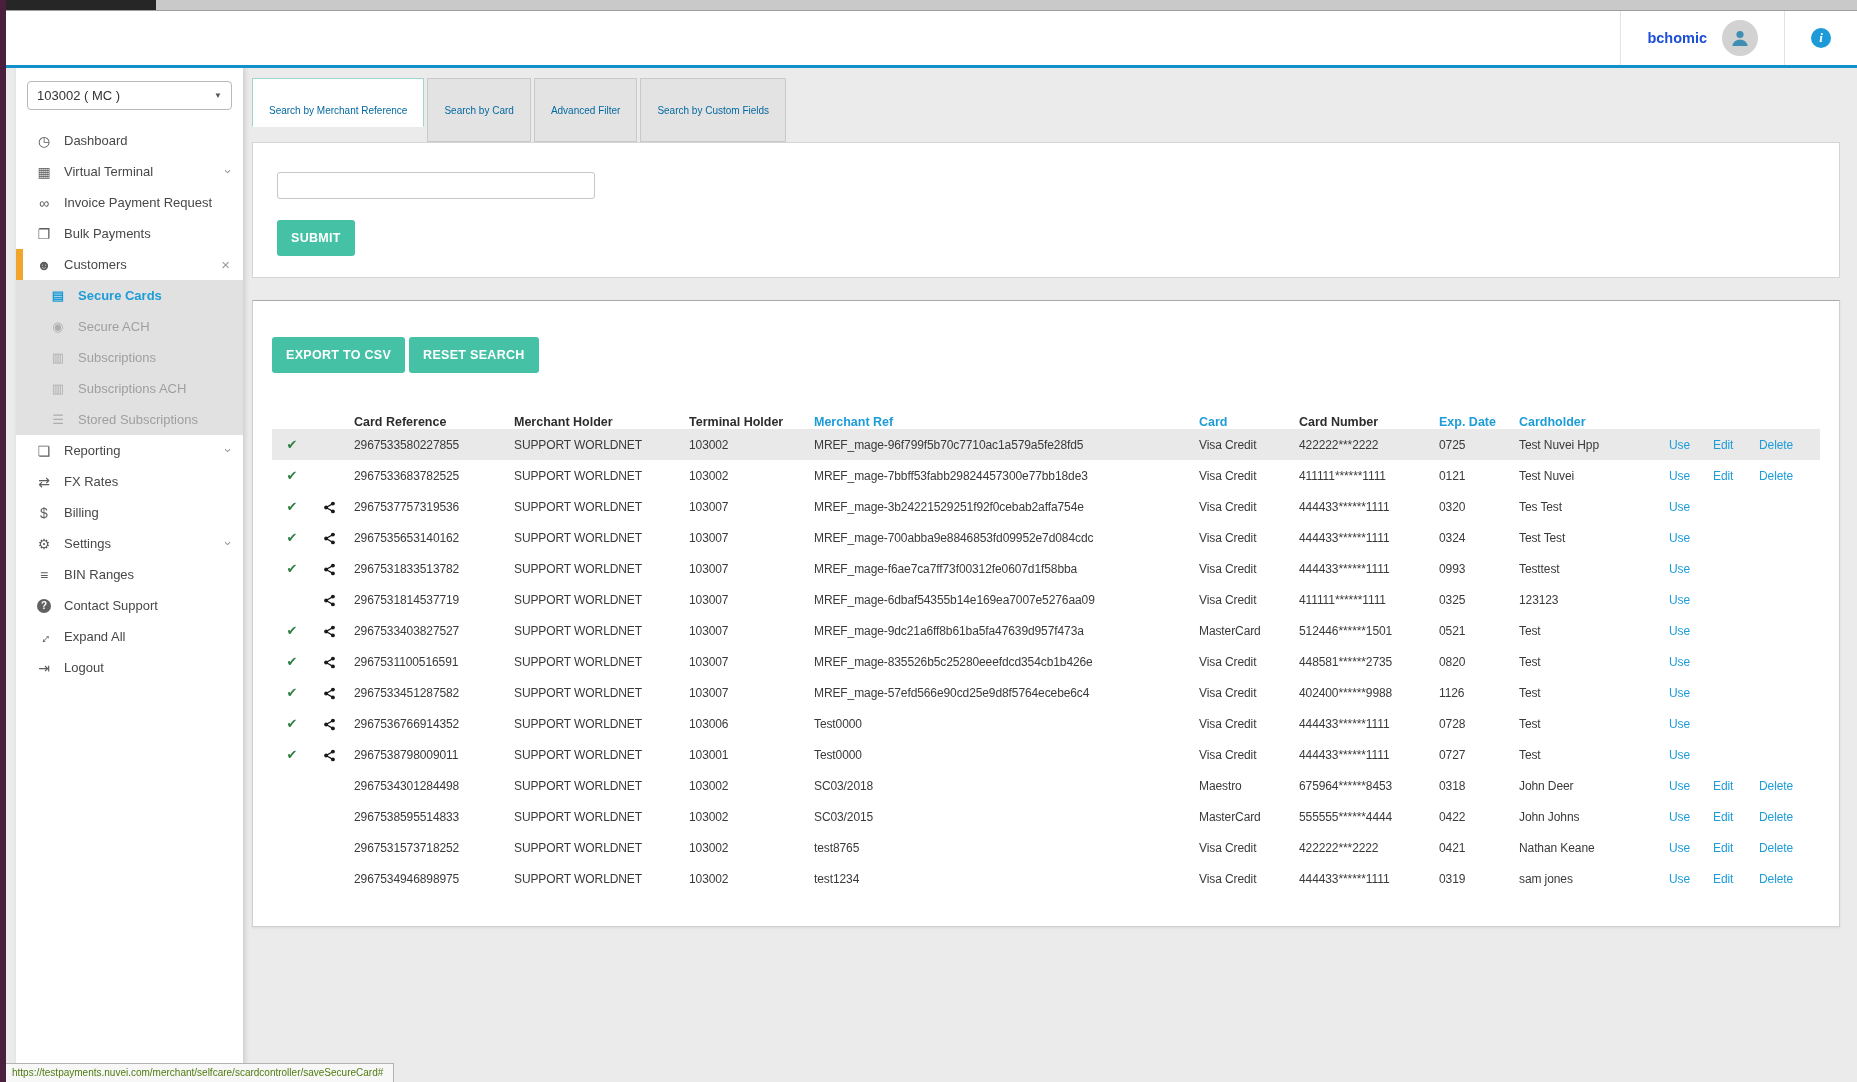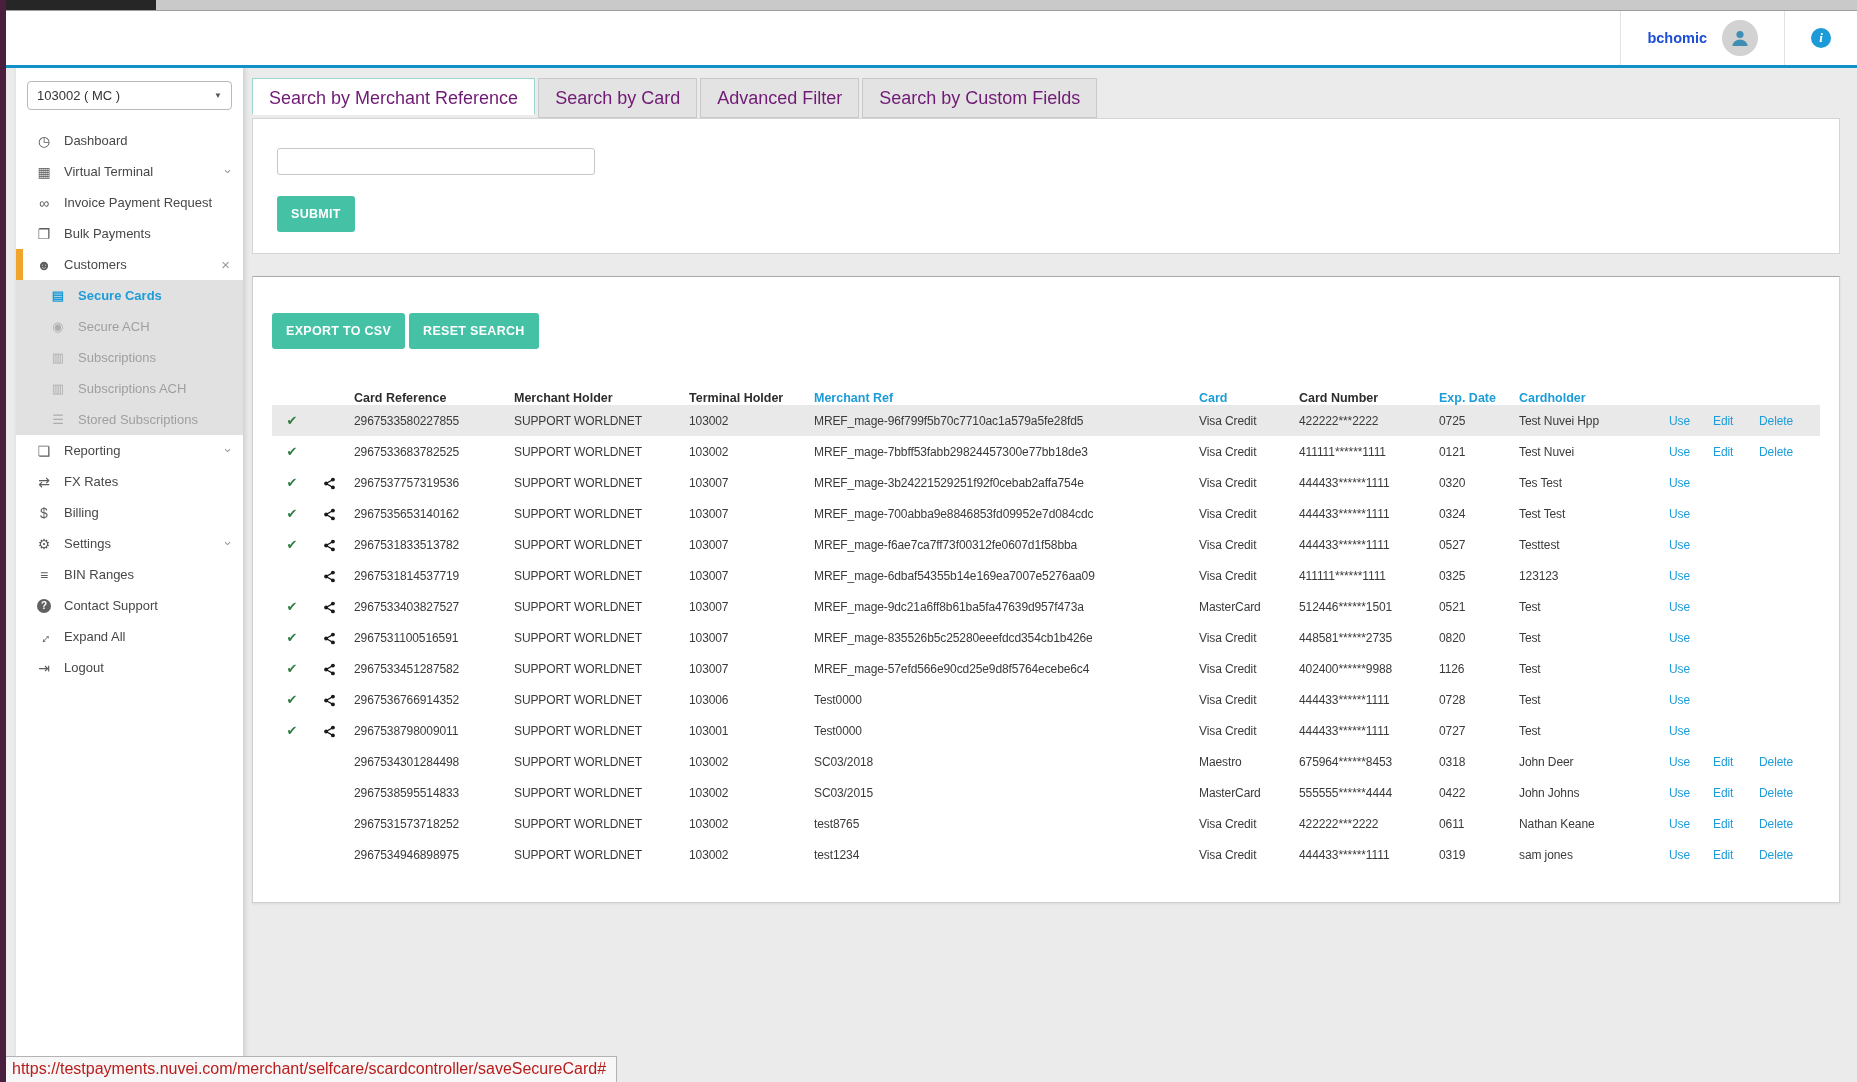--- a/index.html
+++ b/index.html
@@ -36,21 +36,21 @@
   .nav-item.disabled .glyph{color:#aeaeae}
   .nav-item.active{color:#1e9cd8;font-weight:bold}
   .nav-item.active .glyph{color:#1e9cd8}
   .nav-item.current{box-shadow:inset 7px 0 0 #f0a62c}
   .nav-item.circled .glyph{background:#616161;color:#fff;border-radius:50%;width:14px;height:14px;line-height:14px;
                            font-size:10px;font-weight:bold;margin:0 13px 0 4px;padding:0}
   .nav-item.diag .glyph{transform:rotate(-45deg)}
   
   .main{position:absolute;left:233px;top:68px;right:0;bottom:0}
   .tabs{display:flex;gap:3px;margin:10px 0 0 19px;position:relative;z-index:3}
-  .tab{height:30px;display:flex;align-items:center;padding:4px 16px;font-size:18px;color:#701a75;
+  .tab{height:30px;display:flex;align-items:center;padding:16px 16px;font-size:10px;color:#0369a1;
        background:#e3e3e3;border:1px solid #c9c9c9;cursor:pointer}
   .tab.active{background:#fff;border:1px solid #9dd5cf;border-bottom:1px solid #fff;margin-bottom:-1px;padding-bottom:1px}
   .panel1{margin-left:19px;width:1588px;box-sizing:border-box;background:#fff;border:1px solid #d5d5d5;
           padding:21px 20px 21px 24px;position:relative;z-index:2}
   .field-label{font-size:13px;color:#3c3c3c}
   .text-input{margin-top:8px;width:300px;height:25px;border:1px solid #c6c6c6;border-radius:3px;padding:0 8px;
               font-size:13px;color:#333;display:block;outline:none;background:#fff}
   .btn{background:#45c1a5;color:#fff;border:none;border-radius:3px;font-weight:bold;font-size:12.5px;
        height:36px;padding:0 14px;letter-spacing:.3px;cursor:pointer;font-family:"Liberation Sans",sans-serif}
   .submit-btn{margin-top:21px}
@@ -71,21 +71,21 @@
   .th-col{width:125px}
   .mref{width:385px}
   .card{width:100px}
   .num{width:140px}
   .exp{width:80px}
   .ch{width:150px}
   .use{width:44px}.edit{width:46px}.del{width:60px}
   .lnk{color:#1d9cd8;cursor:pointer;font-size:12px}
   
   .status-bar{position:absolute;left:6px;bottom:0;background:#f7f7f7;border:1px solid #b3b3b3;border-left:none;border-bottom:none;
-              padding:3px 10px 4px 6px;font-size:16px;color:#b91c1c;z-index:70;white-space:nowrap}
+              padding:3px 10px 4px 6px;font-size:10px;color:#4d7c0f;z-index:70;white-space:nowrap}
 </style>
 </head>
 <body>
 
 <div class="left-strip"></div>
 <div class="top-strip">
   <div class="dark-seg"></div>
 </div>
 
 <div class="app-header">
@@ -329,21 +329,21 @@
               <circle cx="12.2" cy="3.2" r="2.4" fill="#1a1a1a"></circle>
               <circle cx="3.8" cy="8" r="2.4" fill="#1a1a1a"></circle>
               <circle cx="12.2" cy="12.8" r="2.4" fill="#1a1a1a"></circle>
             </svg></span>
           <span class="c ref">2967531833513782</span>
           <span class="c mh">SUPPORT WORLDNET</span>
           <span class="c th-col">103007</span>
           <span class="c mref">MREF_mage-f6ae7ca7ff73f00312fe0607d1f58bba</span>
           <span class="c card">Visa Credit</span>
           <span class="c num">444433******1111</span>
-          <span class="c exp">0527</span>
+          <span class="c exp">0993</span>
           <span class="c ch">Testtest</span>
           <span class="c use"><a class="lnk">Use</a></span>
           <span class="c edit"><a class="lnk" style="visibility: hidden;">Edit</a></span>
           <span class="c del"><a class="lnk" style="visibility: hidden;">Delete</a></span>
         </div>
         <div class="trow">
           <span class="c chk" style="visibility: hidden;">✔</span>
           <span class="c shr"><svg width="13" height="13" viewBox="0 0 16 16">
               <path d="M12.2 3.2 L3.8 8 L12.2 12.8" fill="none" stroke="#1a1a1a" stroke-width="1.5"></path>
               <circle cx="12.2" cy="3.2" r="2.4" fill="#1a1a1a"></circle>
@@ -509,21 +509,21 @@
               <circle cx="12.2" cy="3.2" r="2.4" fill="#1a1a1a"></circle>
               <circle cx="3.8" cy="8" r="2.4" fill="#1a1a1a"></circle>
               <circle cx="12.2" cy="12.8" r="2.4" fill="#1a1a1a"></circle>
             </svg></span>
           <span class="c ref">2967531573718252</span>
           <span class="c mh">SUPPORT WORLDNET</span>
           <span class="c th-col">103002</span>
           <span class="c mref">test8765</span>
           <span class="c card">Visa Credit</span>
           <span class="c num">422222***2222</span>
-          <span class="c exp">0611</span>
+          <span class="c exp">0421</span>
           <span class="c ch">Nathan Keane</span>
           <span class="c use"><a class="lnk">Use</a></span>
           <span class="c edit"><a class="lnk">Edit</a></span>
           <span class="c del"><a class="lnk">Delete</a></span>
         </div>
         <div class="trow">
           <span class="c chk" style="visibility: hidden;">✔</span>
           <span class="c shr" style="visibility: hidden;"><svg width="13" height="13" viewBox="0 0 16 16">
               <path d="M12.2 3.2 L3.8 8 L12.2 12.8" fill="none" stroke="#1a1a1a" stroke-width="1.5"></path>
               <circle cx="12.2" cy="3.2" r="2.4" fill="#1a1a1a"></circle>

